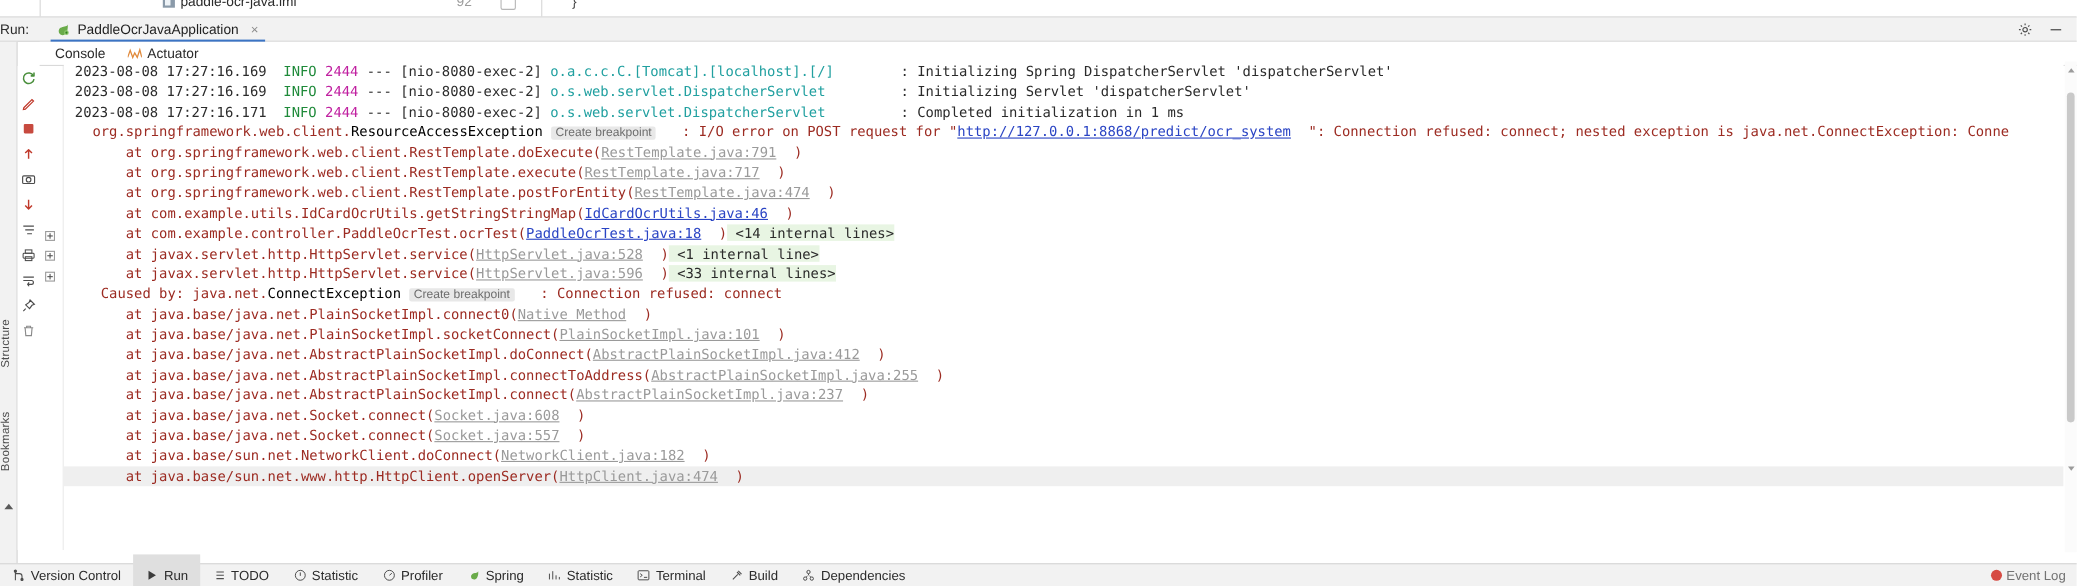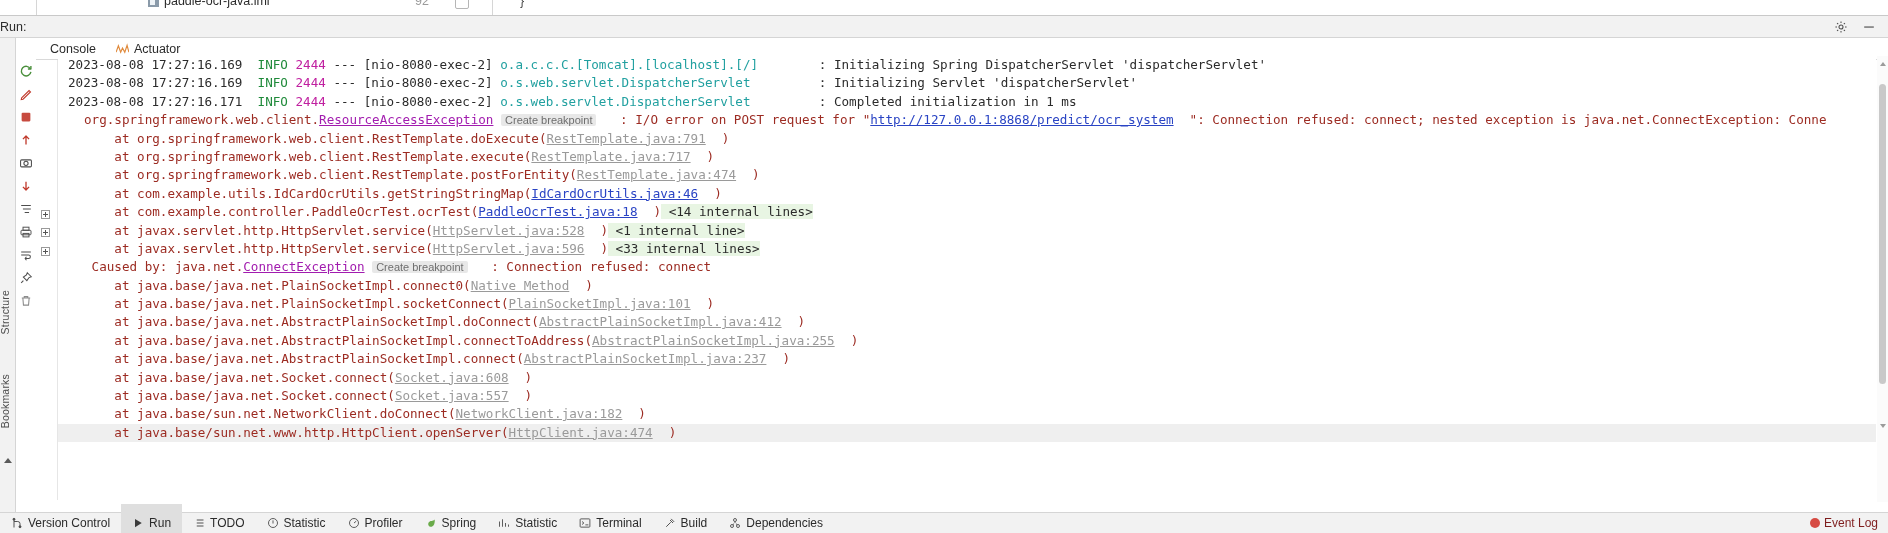--- a/index.html
+++ b/index.html
@@ -170,21 +170,21 @@
 
   .c-plain  { color: #2b2b2b; }
   .c-info   { color: #1f8a3a; }
   .c-pid    { color: #c020a0; }
   .c-thread { color: #2b2b2b; }
   .c-logger { color: #21a0a0; }
   .c-msg    { color: #2b2b2b; }
   .c-err    { color: #9c2b22; margin-left: 16px; }
   .c-link   { color: #2a44c4; text-decoration: underline; }
   .c-link-gray { color: #9a9a9a; text-decoration: underline; }
-  .c-exc-name { color: #a21caf; text-decoration: underline; }
+  .c-exc-name { color: #000000; }
   .c-url { color: #2a44c4; text-decoration: underline; }
   .c-internal { background: #e8f5e3; color: #2b2b2b; }
   .breakpoint-chip {
     background: #e8e8e8; color: #6e6e6e;
     font-family: "Liberation Sans", sans-serif;
     font-size: 11px; padding: 0 4px; border-radius: 2px;
   }
 
   
   .vscroll {
@@ -212,21 +212,21 @@
     display: flex; align-items: center; gap: 5px;
     font-size: 12px; color: #2b2b2b;
     padding: 0 11px; height: 38px; white-space: nowrap;
   }
   .sb-item.active { background: #dfdfdf; }
   .sb-ico { width: 12px; height: 12px; display: inline-block; }
   .sb-right {
     margin-left: auto; display: flex; align-items: center; gap: 6px;
     padding-right: 10px;
   }
-  .sb-err { color: #7f1d1d; font-size: 12px; display: flex; align-items: center; gap: 4px;}
+  .sb-err { color: #737373; font-size: 12px; display: flex; align-items: center; gap: 4px;}
   .err-dot {
     width: 10px; height: 10px; border-radius: 50%; background: #d64b43;
     display:inline-block;
   }
 </style>
 </head>
 <body>
 
 <div id="root">
 
@@ -237,20 +237,31 @@
       <span class="mini-file-icon"></span>
       <span>paddle-ocr-java.iml</span>
     </div>
     <div class="editor-right-num">92</div>
     <div class="editor-right-box"></div>
     <div class="editor-brace">}</div>
   </div>
 
   <div class="run-header">
     <span class="run-label">Run:</span>
+    <div class="run-tab active">
+      <span class="spring-leaf">
+        <svg width="14" height="14" viewBox="0 0 14 14">
+          <path d="M11.6 2.2c-1.1 2.6-4.4 1.5-6.6 3.1C2.4 7.2 3.4 10.4 5 11.4c3.1 1.9 7.2-.9 6.6-9.2z" fill="#6aab4a"></path>
+          <circle cx="10.4" cy="9.7" r="2.1" fill="#8fc96d"></circle>
+          <circle cx="10.4" cy="9.7" r="1" fill="#2f7d1f"></circle>
+        </svg>
+      </span>
+      <span class="run-tab-label">PaddleOcrJavaApplication</span>
+      <span class="tab-close">×</span>
+    </div>
     <div class="run-header-right">
       <span class="hdr-icon">
         <svg width="14" height="14" viewBox="0 0 16 16" fill="none" stroke="#4d4d4d" stroke-width="1.2">
           <circle cx="8" cy="8" r="2.3"></circle>
           <path d="M8 1.6v1.8M8 12.6v1.8M1.6 8h1.8M12.6 8h1.8M3.5 3.5l1.3 1.3M11.2 11.2l1.3 1.3M12.5 3.5l-1.3 1.3M4.8 11.2l-1.3 1.3"></path>
         </svg>
       </span>
       <span class="hdr-icon">
         <svg width="14" height="14" viewBox="0 0 16 16">
             <rect x="2.5" y="7.4" width="11" height="1.3" fill="#4d4d4d"></rect>

